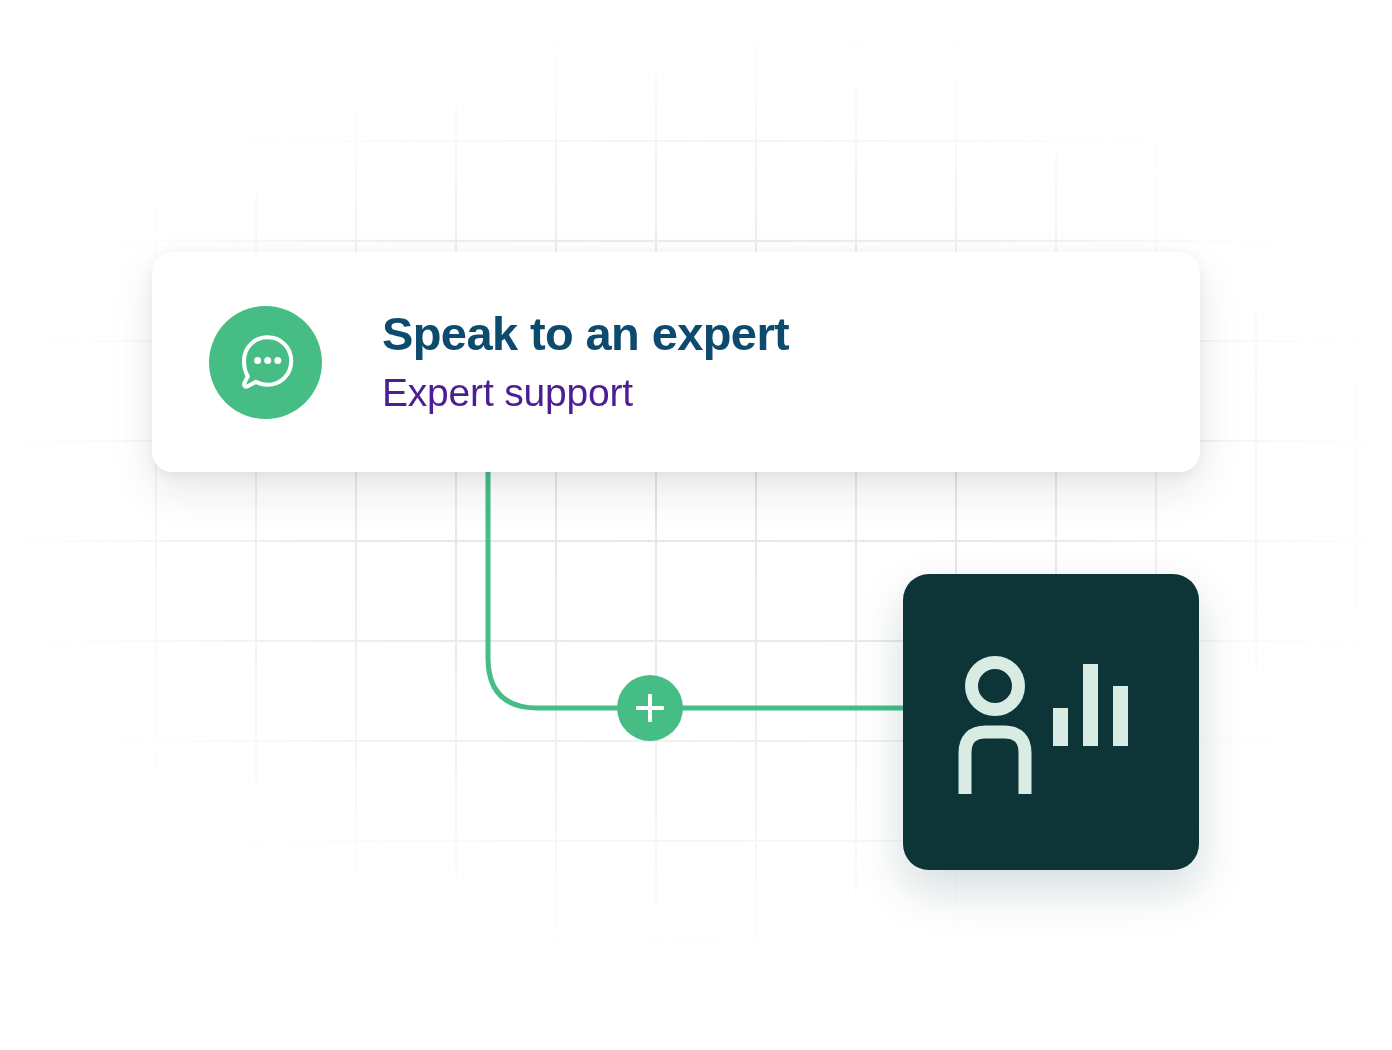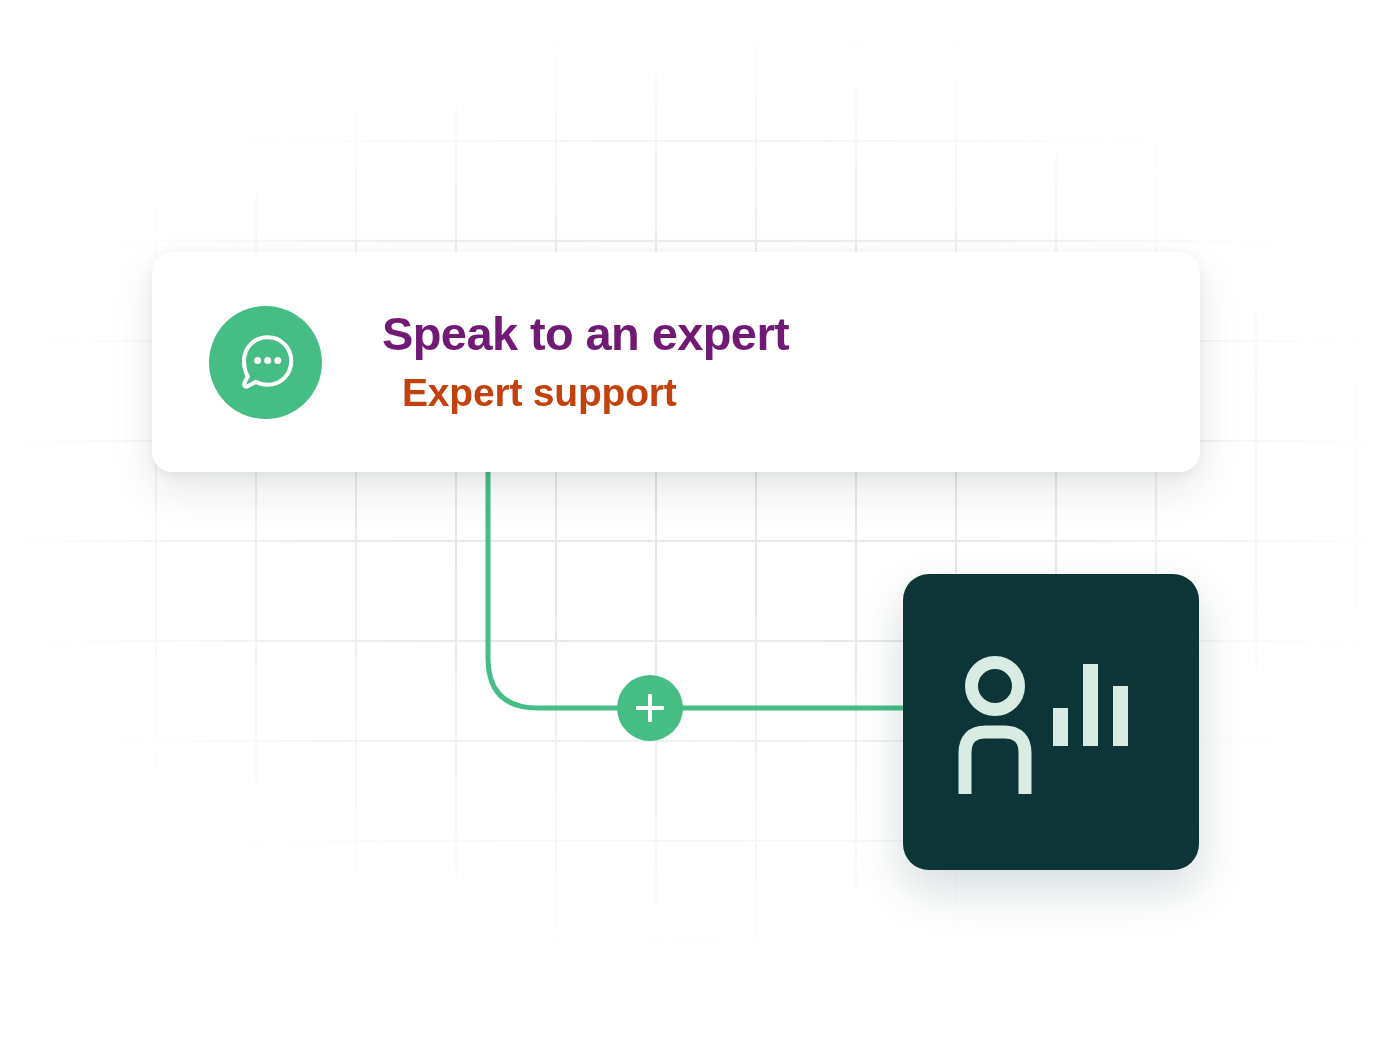--- a/index.html
+++ b/index.html
@@ -126,35 +126,34 @@
 
   .card-text {
     margin-left: 60px;
     display: flex;
     flex-direction: column;
     justify-content: center;
   }
   .card-title {
     font-size: 47px;
     font-weight: bold;
-    color: #701a75;
+    color: #0c4a6e;
     letter-spacing: -0.6px;
     line-height: 1.08;
     white-space: nowrap;
     text-align: center;
   }
   .card-subtitle {
     font-size: 39px;
-    font-weight: bold;
-    color: #c2410c;
+    font-weight: normal;
+    color: #4c1d95;
     letter-spacing: -0.2px;
     line-height: 1.1;
     margin-top: 13px;
     white-space: nowrap;
-    margin-left: 20px;
   }
 
   
   .logo-tile {
     position: absolute;
     left: 903px;
     top: 574px;
     width: 296px;
     height: 296px;
     background: #0d3538;

